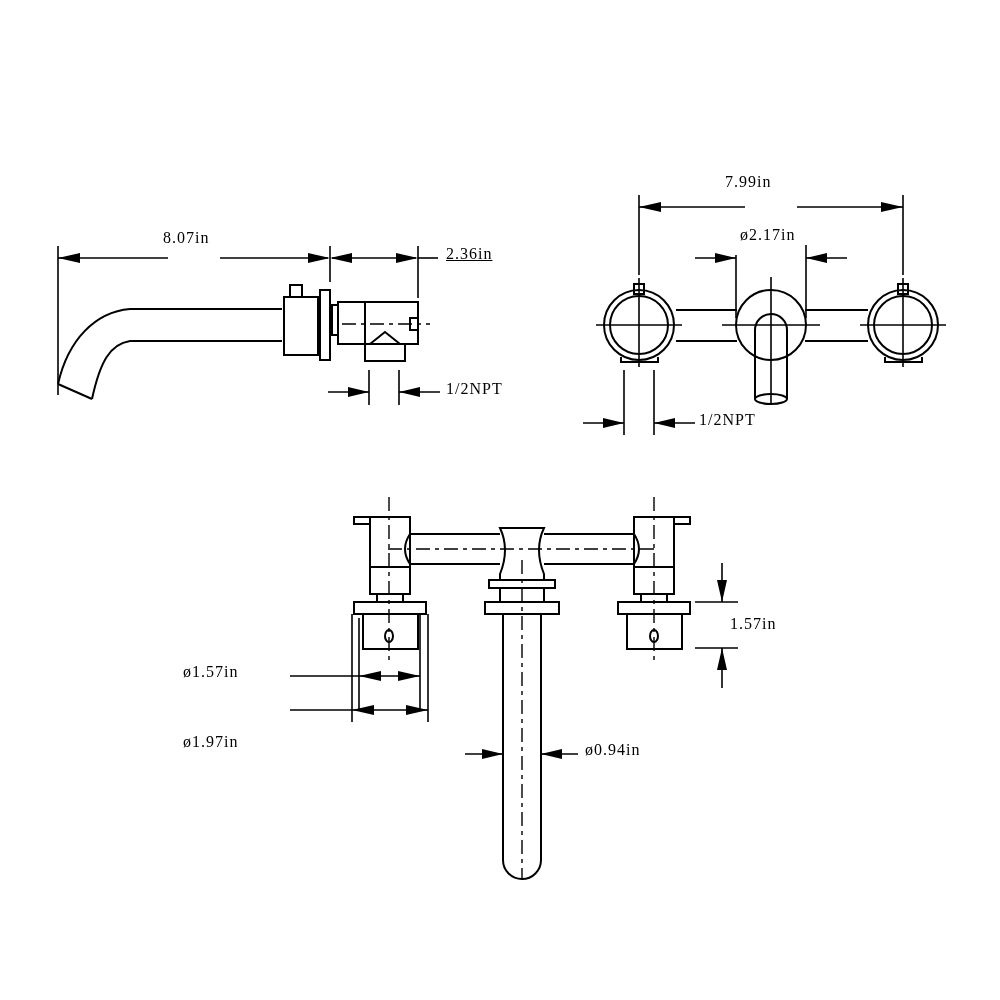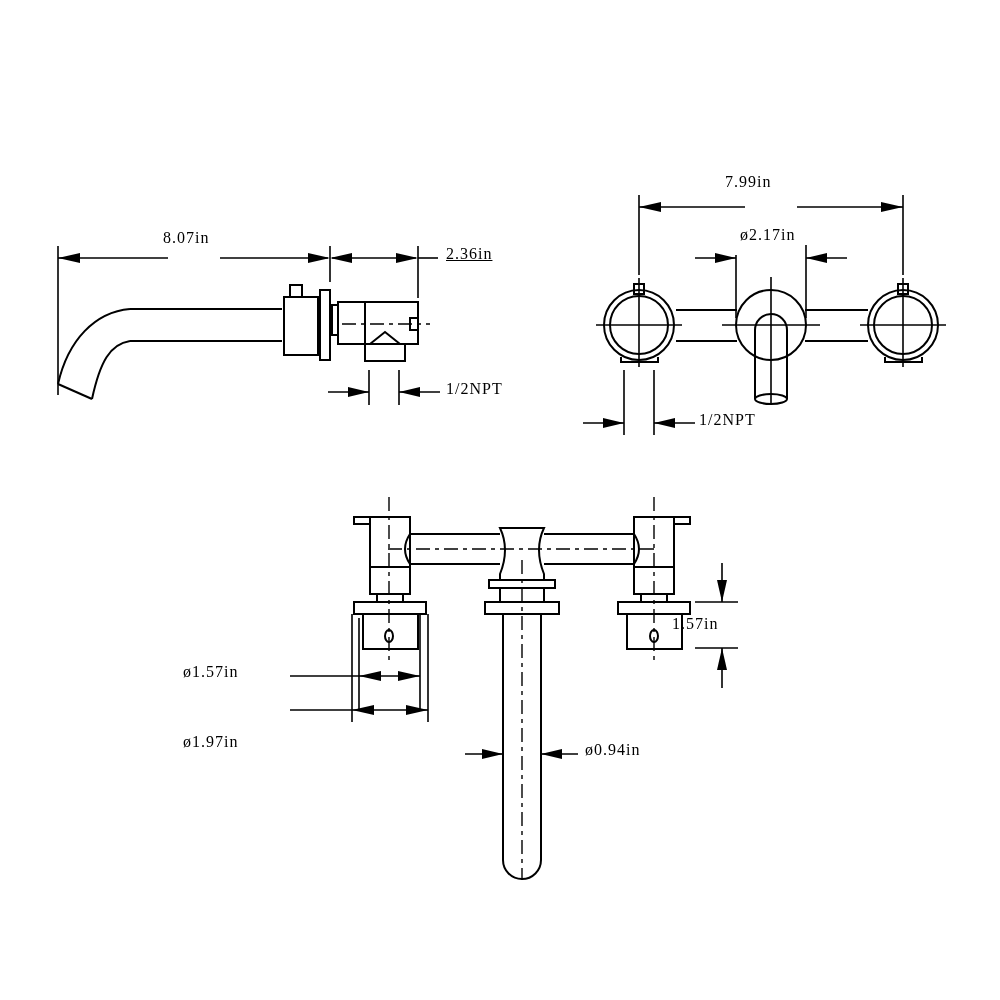--- a/index.html
+++ b/index.html
@@ -173,15 +173,15 @@
 <div class="lbl" style="left:163px;top:230px;">8.07in</div>
 <div class="lbl" style="left:446px;top:246px;text-decoration:underline;">2.36in</div>
 <div class="lbl" style="left:446px;top:381px;">1/2NPT</div>
 
 <div class="lbl" style="left:725px;top:174px;">7.99in</div>
 <div class="lbl" style="left:740px;top:227px;">ø2.17in</div>
 <div class="lbl" style="left:699px;top:412px;">1/2NPT</div>
 
 <div class="lbl" style="left:183px;top:664px;">ø1.57in</div>
 <div class="lbl" style="left:183px;top:734px;">ø1.97in</div>
-<div class="lbl" style="left:672px;top:616px;">1.57in</div>
+<div class="lbl" style="left:730px;top:616px;">1.57in</div>
 <div class="lbl" style="left:585px;top:742px;">ø0.94in</div>
 </div>
 
 </body></html>

